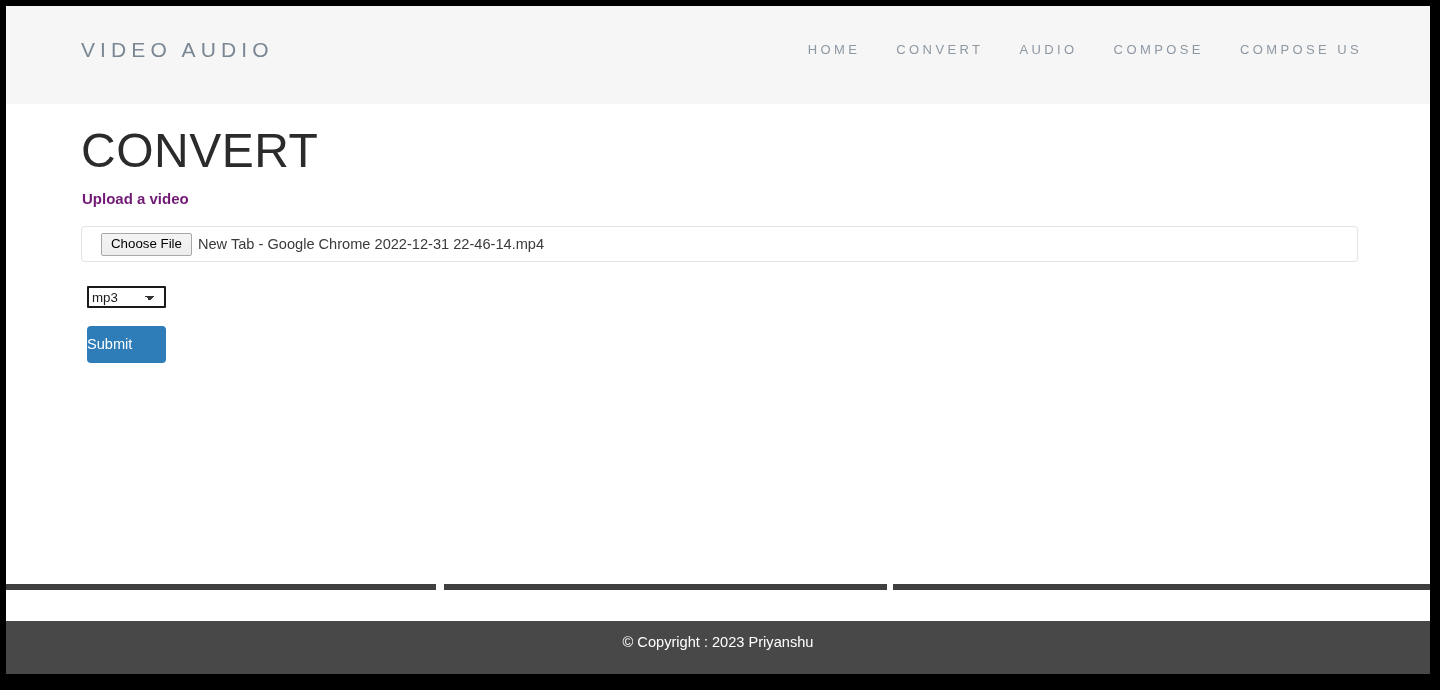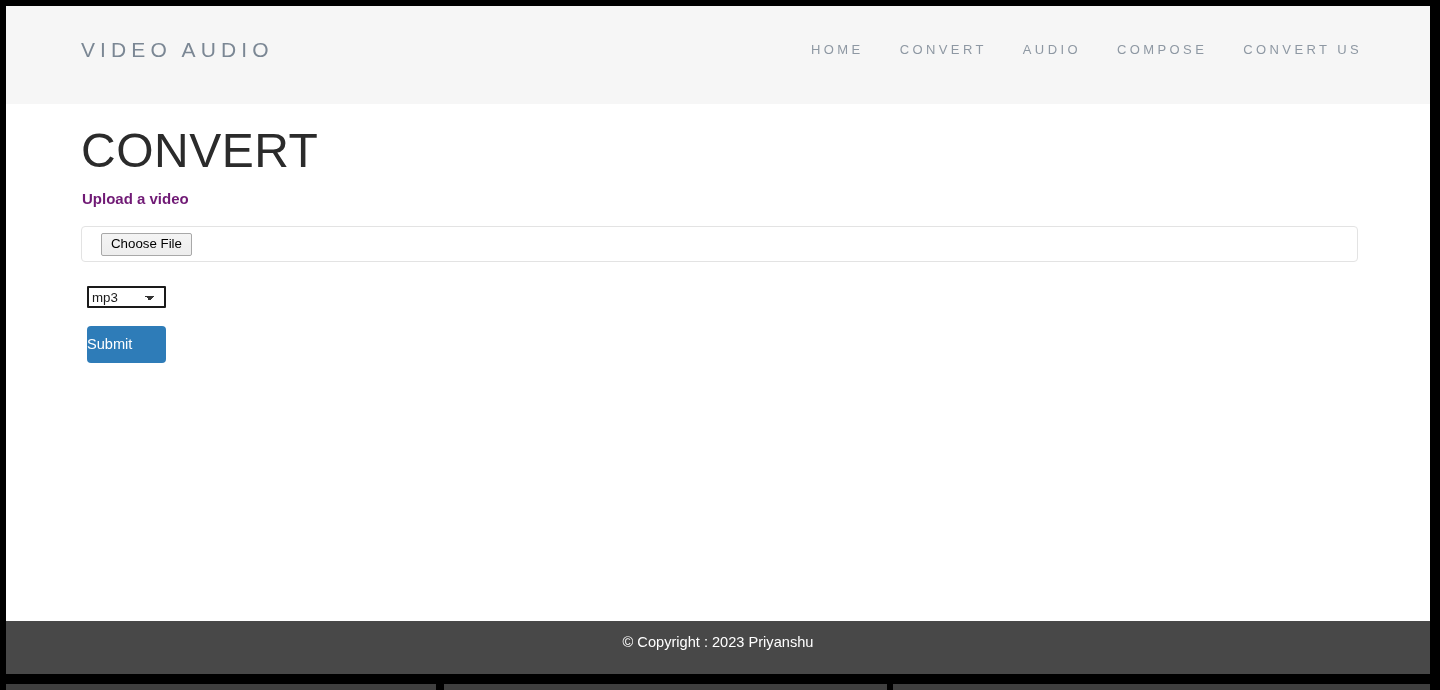--- a/index.html
+++ b/index.html
@@ -11,21 +11,21 @@
     height: 690px;
     overflow: hidden;
     background: #000000;
     font-family: "Liberation Sans", sans-serif;
   }
 
   
   #screen {
     position: relative;
     width: 1440px;
-    height: 690px;
+    height: 590px;
     background: #000000;
   }
 
   
   #viewport {
     position: absolute;
     left: 6px;
     top: 6px;
     width: 1424px;
     height: 668px;
@@ -228,32 +228,33 @@
 <div id="screen">
   <div id="viewport">
 
     <div id="site-header">
       <a id="brand" href="#">VIDEO AUDIO</a>
       <nav id="main-nav">
         <a class="nav-link" href="#">HOME</a>
         <a class="nav-link" href="#">CONVERT</a>
         <a class="nav-link" href="#">AUDIO</a>
         <a class="nav-link" href="#">COMPOSE</a>
-        <a class="nav-link" href="#">CONVERT US</a>
+        <a class="nav-link" href="#">COMPOSE US</a>
       </nav>
     </div>
 
     <div id="main">
 
       <h1 id="page-title">CONVERT</h1>
 
       <div id="form-label">Upload a video</div>
 
       <div id="file-input-wrap">
         <span id="choose-file-button">Choose File</span>
+        <span id="file-name">New Tab - Google Chrome 2022-12-31 22-46-14.mp4</span>
       </div>
 
       <select id="format-select">
         <option>mp3</option>
         <option>wav</option>
         <option>ogg</option>
         <option>aac</option>
       </select>
 
       <button id="submit-button" type="submit">Submit</button>

